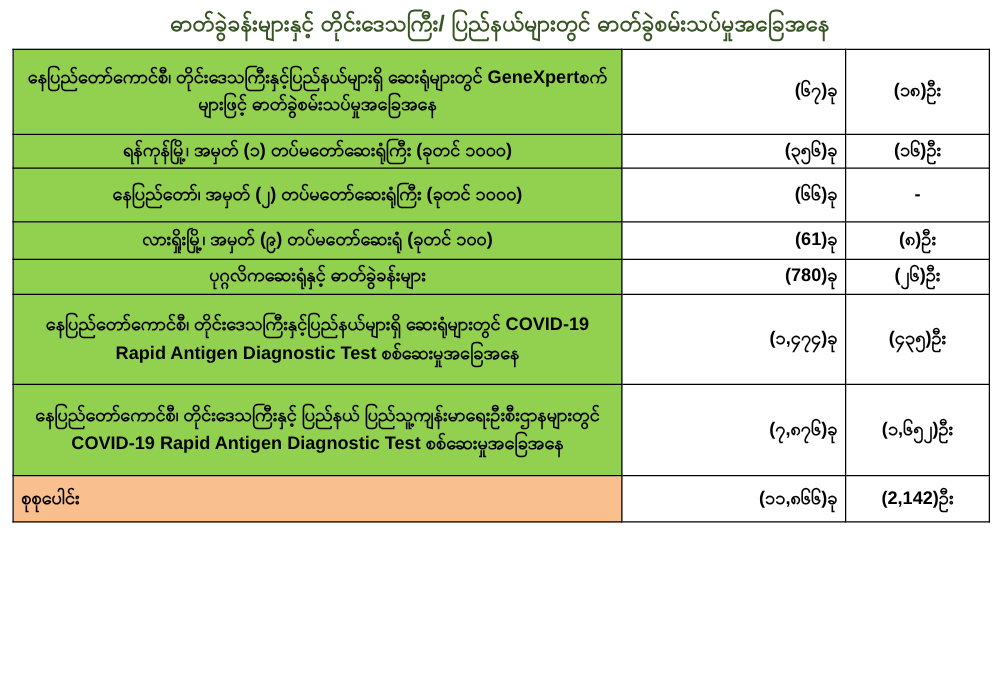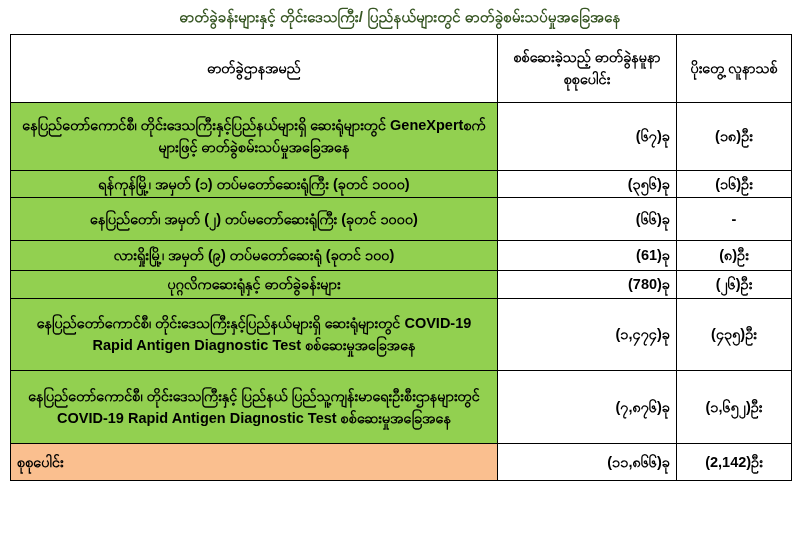--- a/index.html
+++ b/index.html
@@ -17,21 +17,21 @@
     color: #000;
   }
   .title-block {
     width: 800px;
     padding-top: 4px;
     text-align: center;
   }
   .title-line {
     color: var(--title-green, #375623);
     font-weight: 700;
-    font-size: 15px;
+    font-size: 18px;
     line-height: 1.7;
     letter-spacing: 0.2px;
   }
   table.stats {
     border-collapse: collapse;
     margin-left: 10px;
     margin-top: 4px;
     width: 781px;
     table-layout: fixed;
   }
@@ -77,25 +77,20 @@
 </div>
 
 <table class="stats">
   <colgroup>
     <col style="width:487px">
     <col style="width:179px">
     <col style="width:115px">
   </colgroup>
   <tbody>
     <tr style="height:68px">
-      <th class="hdr">ဓာတ်ခွဲဌာနအမည်</th>
-      <th class="hdr">စစ်ဆေးခဲ့သည့် ဓာတ်ခွဲနမူနာ စုစုပေါင်း</th>
-      <th class="hdr">ပိုးတွေ့ လူနာသစ်</th>
-    </tr>
-    <tr style="height:68px">
       <td class="lab">နေပြည်တော်ကောင်စီ၊ တိုင်းဒေသကြီးနှင့်ပြည်နယ်များရှိ ဆေးရုံများတွင် GeneXpertစက်များဖြင့် ဓာတ်ခွဲစမ်းသပ်မှုအခြေအနေ</td>
       <td class="num">(၆၇)ခု</td>
       <td class="pos">(၁၈)ဦး</td>
     </tr>
     <tr style="height:27px">
       <td class="lab">ရန်ကုန်မြို့၊ အမှတ် (၁) တပ်မတော်ဆေးရုံကြီး (ခုတင် ၁၀၀၀)</td>
       <td class="num">(၃၅၆)ခု</td>
       <td class="pos">(၁၆)ဦး</td>
     </tr>
     <tr style="height:43px">

